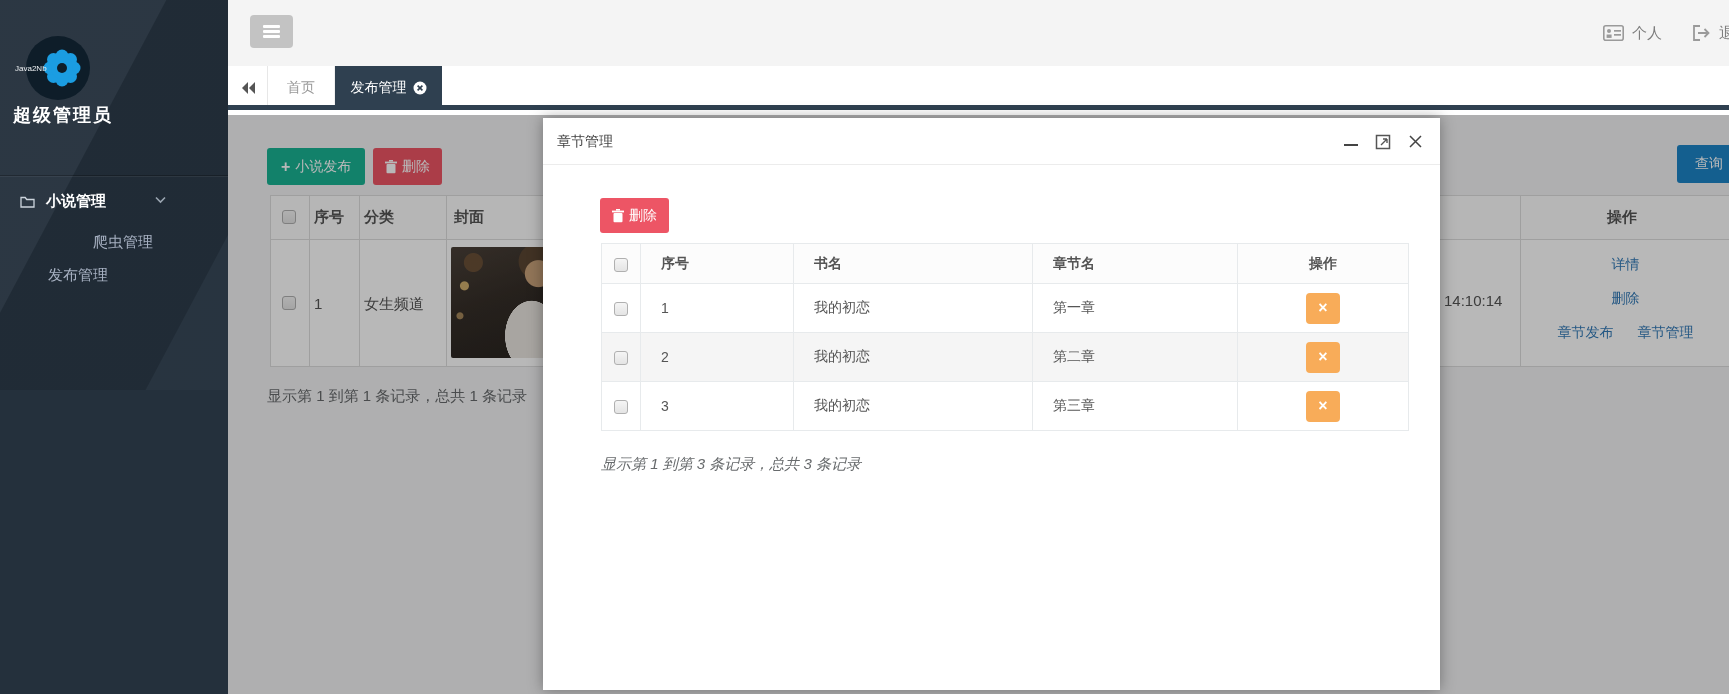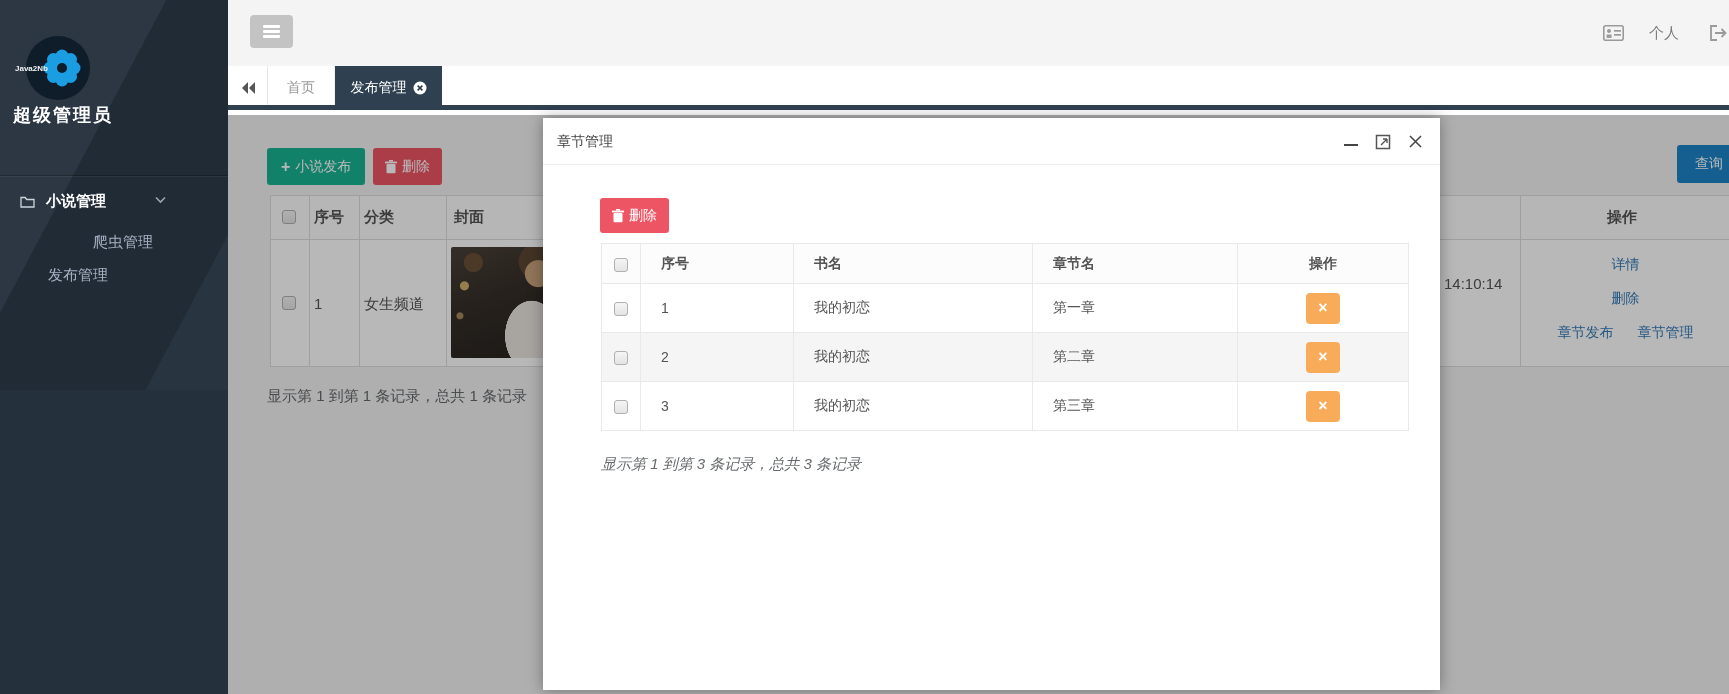--- a/index.html
+++ b/index.html
@@ -8,38 +8,38 @@
     position:relative;
     font-family:"Liberation Sans","DejaVu Sans",sans-serif;
     background:#fff; color:#555;
   }
   
   .sidebar { position:absolute; left:0; top:0; width:228px; height:694px; background:var(--sidebar-bg,#24303c); overflow:hidden; }
   .sidebar::before { content:""; position:absolute; left:-40px; top:-30px; width:360px; height:420px;
     background:linear-gradient(118deg, rgba(255,255,255,0.035) 0 38%, rgba(0,0,0,0.10) 38.2% 70%, rgba(255,255,255,0.02) 70.2%); }
   .logo-circle { position:absolute; left:26px; top:36px; width:64px; height:64px; border-radius:50%; background:#0e1d29; }
   .logo-circle svg { position:absolute; left:16px; top:12px; }
-  .logo-java { position:absolute; left:15px; top:64px; font-size:8px; color:#f0f3f5; z-index:2;font-weight:bold; }
+  .logo-java { position:absolute; left:15px; top:64px; font-size:8px; color:#f0f3f5; z-index:2; }
   .admin-title { position:absolute; left:13px; top:103px; font-size:18px; font-weight:bold; color:#fff; letter-spacing:2px; z-index:2; }
   .side-sep { position:absolute; left:0; top:176px; width:228px; border-top:1px solid rgba(255,255,255,0.06); box-shadow:0 -1px 0 rgba(0,0,0,0.25); }
   .menu-item { position:absolute; left:0; top:188px; width:188px; height:26px; display:flex; align-items:center; cursor:pointer; z-index:2; }
   .menu-item .folder { margin-left:20px; }
   .menu-item .mlabel { margin-left:11px; color:#fff; font-size:15px; font-weight:bold; }
   .menu-item .chev { position:absolute; right:22px; top:8px; }
   .submenu-item { position:absolute; left:48px; width:150px; height:22px; color:#a7b1c2; font-size:15px; cursor:pointer; z-index:2; }
   .submenu-item.s1 { top:233px;text-align:center; }
   .submenu-item.s2 { top:266px; }
 
   
   .topbar { position:absolute; left:228px; top:0; width:1501px; height:66px; background:#f4f4f4; overflow:hidden; }
   .hamburger { position:absolute; left:22px; top:15px; width:43px; height:33px; background:#c3c3c3; border-radius:4px; cursor:pointer; }
   .hamburger i { position:absolute; left:13px; width:17px; height:3px; background:#fff; border-radius:1px; }
   .hamburger i:nth-child(1){ top:10px; } .hamburger i:nth-child(2){ top:15px; } .hamburger i:nth-child(3){ top:20px; }
   .topbar-right { position:absolute; left:1375px; top:0; height:66px; display:flex; align-items:center; white-space:nowrap; color:#7b7b7b; font-size:15px; }
-  .topbar-right .lbl { margin-left:25px; cursor:pointer;font-family:Liberation Mono, monospace; }
+  .topbar-right .lbl { margin-left:8px; cursor:pointer;font-family:Liberation Mono, monospace; }
   .topbar-right .gap { width:30px; }
 
   
   .tabbar { position:absolute; left:228px; top:66px; width:1664px; height:44px; background:#fff; border-bottom:5px solid var(--accent-dark,#2f4050); display:flex; overflow:hidden; }
   .tab-arrow { width:40px; height:44px; display:flex; align-items:center; justify-content:center; border-right:1px solid #e7e7e7; cursor:pointer; }
   .tab { height:44px; display:flex; align-items:center; justify-content:center; font-size:14px; cursor:pointer; }
   .tab.home { width:67px; color:#999; border-right:1px solid #f0f0f0; }
   .tab.active { width:107px; background:var(--accent-dark,#2f4050); color:#fff; gap:6px; }
   .tab-right { margin-left:auto; display:flex; }
   .tab-arrow.right { border-left:1px solid #e7e7e7; border-right:1px solid #e7e7e7; width:48px; }
@@ -67,21 +67,21 @@
       radial-gradient(circle at 78% 24%, #caa27b 0 13px, rgba(0,0,0,0) 14px),
       radial-gradient(circle at 76% 13%, #5a4632 0 17px, rgba(0,0,0,0) 18px),
       radial-gradient(ellipse 44px 58px at 72% 80%, #e9e5e0 0 60%, rgba(0,0,0,0) 61%),
       radial-gradient(circle at 12% 35%, rgba(233,195,120,0.85) 0 4px, rgba(0,0,0,0) 5px),
       radial-gradient(circle at 8% 62%, rgba(210,170,110,0.7) 0 3px, rgba(0,0,0,0) 4px),
       radial-gradient(circle at 20% 14%, rgba(110,82,55,0.9) 0 9px, rgba(0,0,0,0) 10px),
       linear-gradient(160deg,#4a4038 0%, #352e28 45%, #27221e 100%); }
   .ops-col { position:absolute; left:1249px; top:0; width:211px; height:100%; display:flex; flex-direction:column; align-items:center; padding-top:16px; gap:16px; }
   .link { color:var(--link-blue,#337ab7); font-size:14px; cursor:pointer; }
   .ops-line3 { display:flex; gap:24px; }
-  .time-frag { position:absolute; left:1173px; top:35px; font-size:15px; color:#555; }
+  .time-frag { position:absolute; left:1173px; top:52px; font-size:15px; color:#555; }
   .msummary { position:absolute; left:39px; top:272px; font-size:15px; color:#676a6c; }
 
   .overlay { position:absolute; left:228px; top:115px; width:1501px; height:579px; background:rgba(0,0,0,0.28); z-index:5; }
 
   
   .modal { position:absolute; left:543px; top:118px; width:897px; height:572px; background:#fff; z-index:10; box-shadow:0 0 14px rgba(0,0,0,0.35); }
   .modal-header { position:relative; height:47px; border-bottom:1px solid #ececec; }
   .modal-title { position:absolute; left:14px; top:15px; font-size:14px; color:#444; }
   .modal-controls { position:absolute; right:16px; top:13px; display:flex; align-items:center; gap:14px; height:20px; }
   .mc { cursor:pointer; display:flex; align-items:center; justify-content:center; width:18px; height:18px; }

